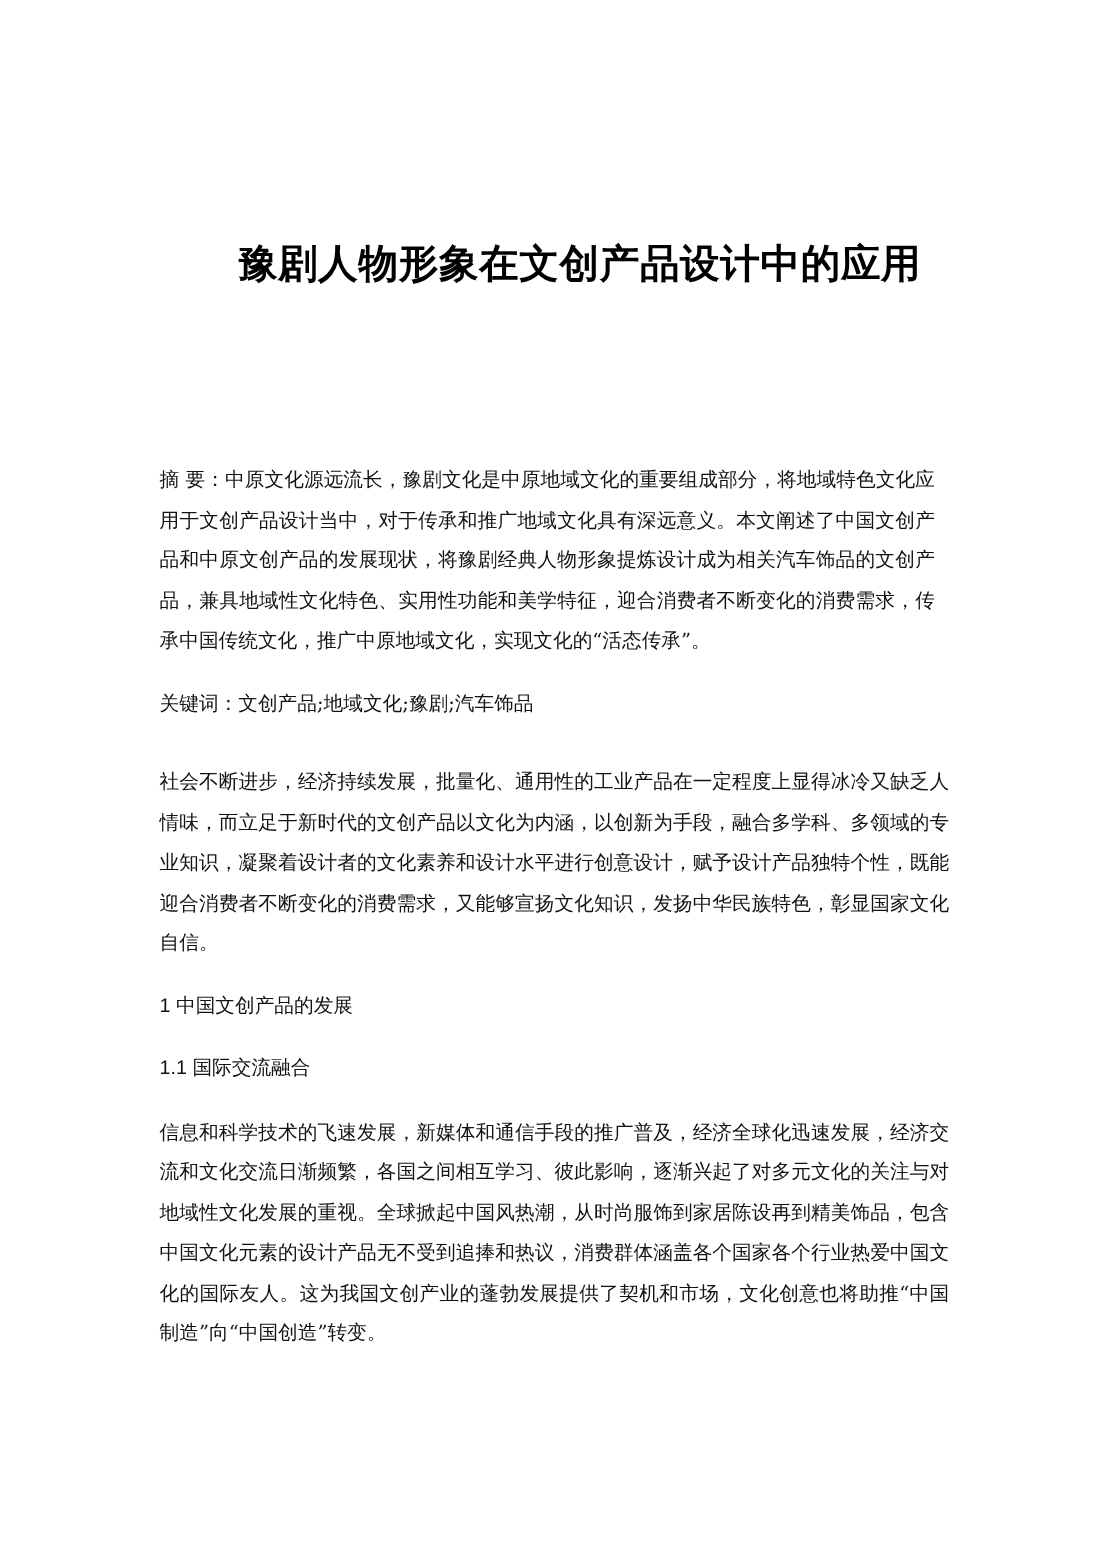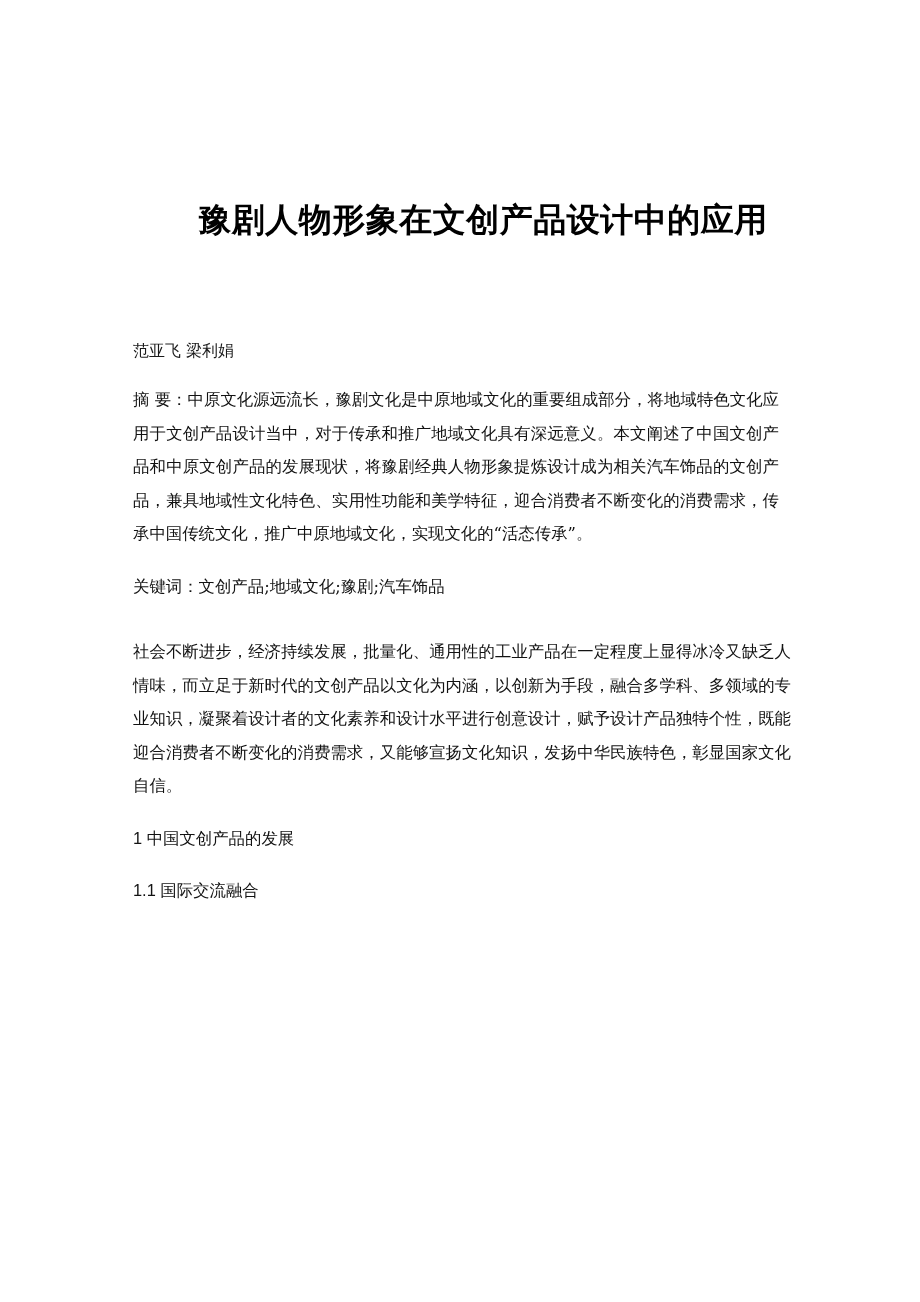--- a/index.html
+++ b/index.html
@@ -93,31 +93,31 @@
     font-weight: 400;
   }
 </style>
 </head>
 <body>
 
 <div class="page">
 
   <h1 class="doc-title">豫剧人物形象在文创产品设计中的应用</h1>
 
-  <div class="authors">范亚飞 梁利娟</div>
 
   <div class="content">
 
     <p class="para abstract">摘 要：中原文化源远流长，豫剧文化是中原地域文化的重要组成部分，将地域特色文化应用于文创产品设计当中，对于传承和推广地域文化具有深远意义。本文阐述了中国文创产品和中原文创产品的发展现状，将豫剧经典人物形象提炼设计成为相关汽车饰品的文创产品，兼具地域性文化特色、实用性功能和美学特征，迎合消费者不断变化的消费需求，传承中国传统文化，推广中原地域文化，实现文化的“活态传承”。</p>
 
     <p class="para keywords">关键词：文创产品;地域文化;豫剧;汽车饰品</p>
 
     <p class="para body">社会不断进步，经济持续发展，批量化、通用性的工业产品在一定程度上显得冰冷又缺乏人情味，而立足于新时代的文创产品以文化为内涵，以创新为手段，融合多学科、多领域的专业知识，凝聚着设计者的文化素养和设计水平进行创意设计，赋予设计产品独特个性，既能迎合消费者不断变化的消费需求，又能够宣扬文化知识，发扬中华民族特色，彰显国家文化自信。</p>
 
     <h2 class="heading">1  中国文创产品的发展</h2>
 
 
     <h2 class="heading">1.1  国际交流融合</h2>
 
+    <p class="para body">信息和科学技术的飞速发展，新媒体和通信手段的推广普及，经济全球化迅速发展，经济交流和文化交流日渐频繁，各国之间相互学习、彼此影响，逐渐兴起了对多元文化的关注与对地域性文化发展的重视。全球掀起中国风热潮，从时尚服饰到家居陈设再到精美饰品，包含中国文化元素的设计产品无不受到追捧和热议，消费群体涵盖各个国家各个行业热爱中国文化的国际友人。这为我国文创产业的蓬勃发展提供了契机和市场，文化创意也将助推“中国制造”向“中国创造”转变。</p>
 
   </div>
 
 </div>
 
 </body></html>

